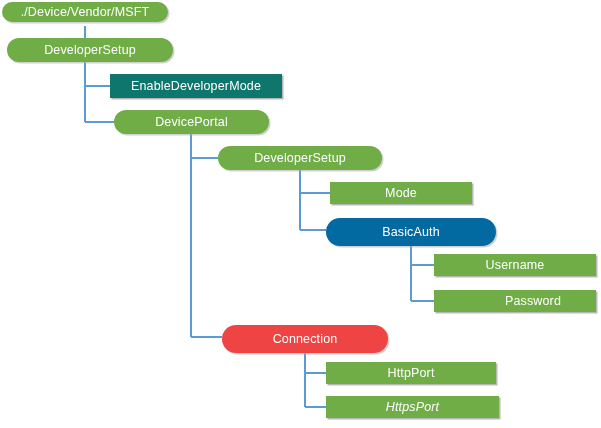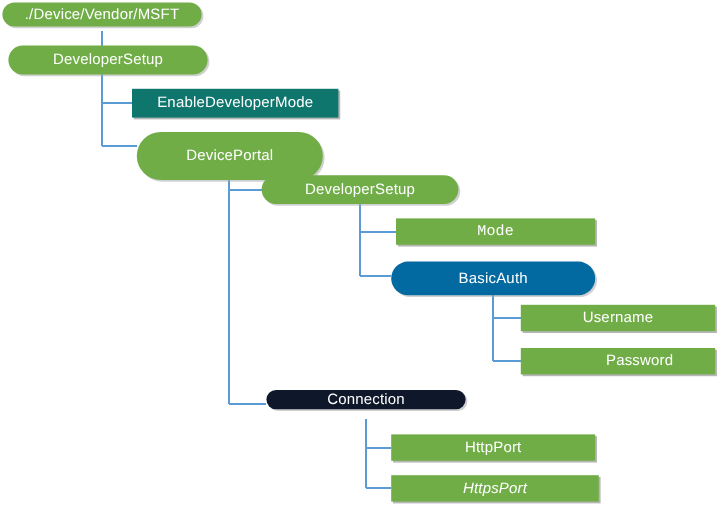--- a/index.html
+++ b/index.html
@@ -79,39 +79,39 @@
   <div id="node-layer">
       <div class="node pill" style="left: 2px; top: 2px; width: 166px; height: 20px; background: rgb(112, 173, 71); color: rgb(255, 255, 255);">
         <span class="label">./Device/Vendor/MSFT</span>
       </div>
       <div class="node pill" style="left: 7px; top: 38px; width: 166px; height: 24px; background: rgb(112, 173, 71); color: rgb(255, 255, 255);">
         <span class="label">DeveloperSetup</span>
       </div>
       <div class="node rect" style="left: 110px; top: 74px; width: 172px; height: 24px; background: #0f766e; color: rgb(255, 255, 255);">
         <span class="label">EnableDeveloperMode</span>
       </div>
-      <div class="node pill" style="left: 114px; top: 110px; width: 155px; height: 40px; background: rgb(112, 173, 71); color: rgb(255, 255, 255);">
+      <div class="node pill" style="left: 114px; top: 110px; width: 155px; height: 24px; background: rgb(112, 173, 71); color: rgb(255, 255, 255);">
         <span class="label">DevicePortal</span>
       </div>
       <div class="node pill" style="left: 218px; top: 146px; width: 164px; height: 24px; background: rgb(112, 173, 71); color: rgb(255, 255, 255);">
         <span class="label">DeveloperSetup</span>
       </div>
-      <div class="node rect" style="left: 330px; top: 182px; width: 166px; height: 22px; background: rgb(112, 173, 71); color: rgb(255, 255, 255); font-family: Liberation Mono, monospace;">
+      <div class="node rect" style="left: 330px; top: 182px; width: 142px; height: 22px; background: rgb(112, 173, 71); color: rgb(255, 255, 255);">
         <span class="label">Mode</span>
       </div>
       <div class="node pill" style="left: 326px; top: 218px; width: 170px; height: 28px; background: #0369a1; color: rgb(255, 255, 255);">
         <span class="label">BasicAuth</span>
       </div>
       <div class="node rect" style="left: 434px; top: 254px; width: 162px; height: 22px; background: rgb(112, 173, 71); color: rgb(255, 255, 255); align-items: center;">
         <span class="label">Username</span>
       </div>
       <div class="node rect" style="left: 434px; top: 290px; width: 162px; height: 22px; background: rgb(112, 173, 71); color: rgb(255, 255, 255); padding-left: 36px;">
         <span class="label">Password</span>
       </div>
-      <div class="node pill" style="left: 222px; top: 325px; width: 166px; height: 16px; background: #0f172a; color: rgb(255, 255, 255);">
+      <div class="node pill" style="left: 222px; top: 325px; width: 166px; height: 28px; background: #ef4444; color: rgb(255, 255, 255);">
         <span class="label">Connection</span>
       </div>
       <div class="node rect" style="left: 326px; top: 362px; width: 170px; height: 22px; background: rgb(112, 173, 71); color: rgb(255, 255, 255);">
         <span class="label">HttpPort</span>
       </div>
       <div class="node rect" style="left: 326px; top: 396px; width: 173px; height: 22px; background: rgb(112, 173, 71); color: rgb(255, 255, 255); font-style: italic;">
         <span class="label">HttpsPort</span>
       </div>
     </div>
 </div>

